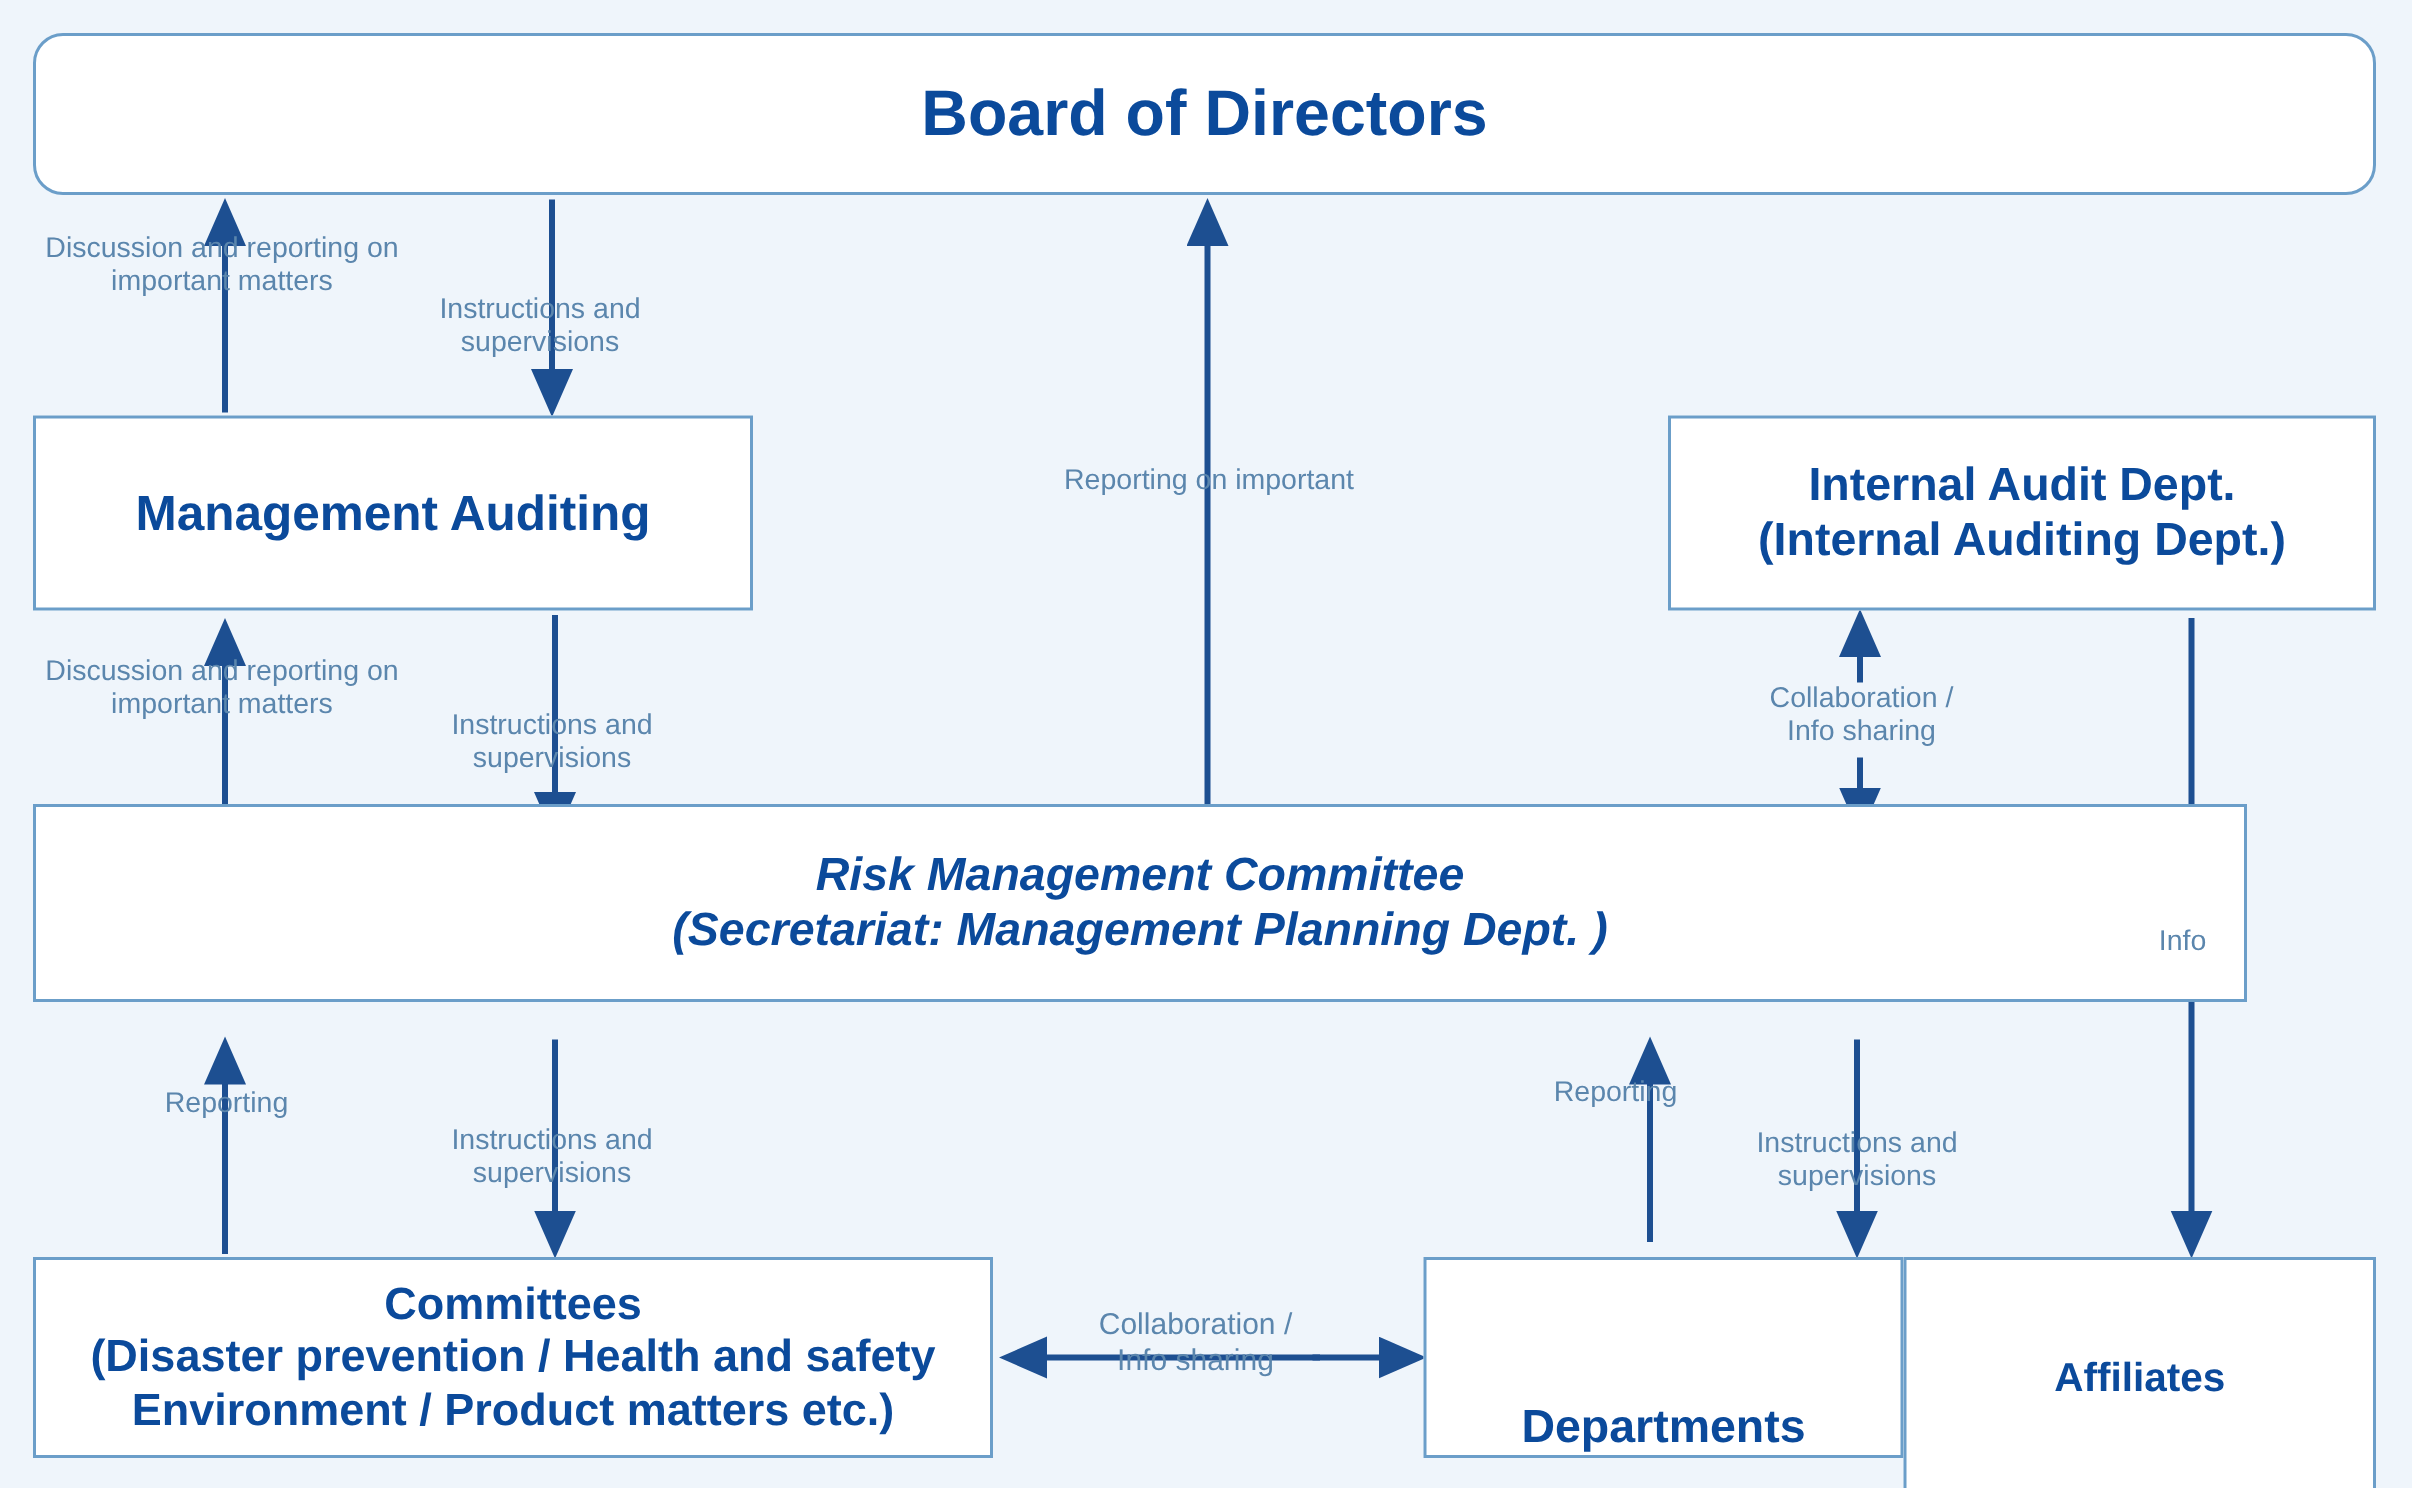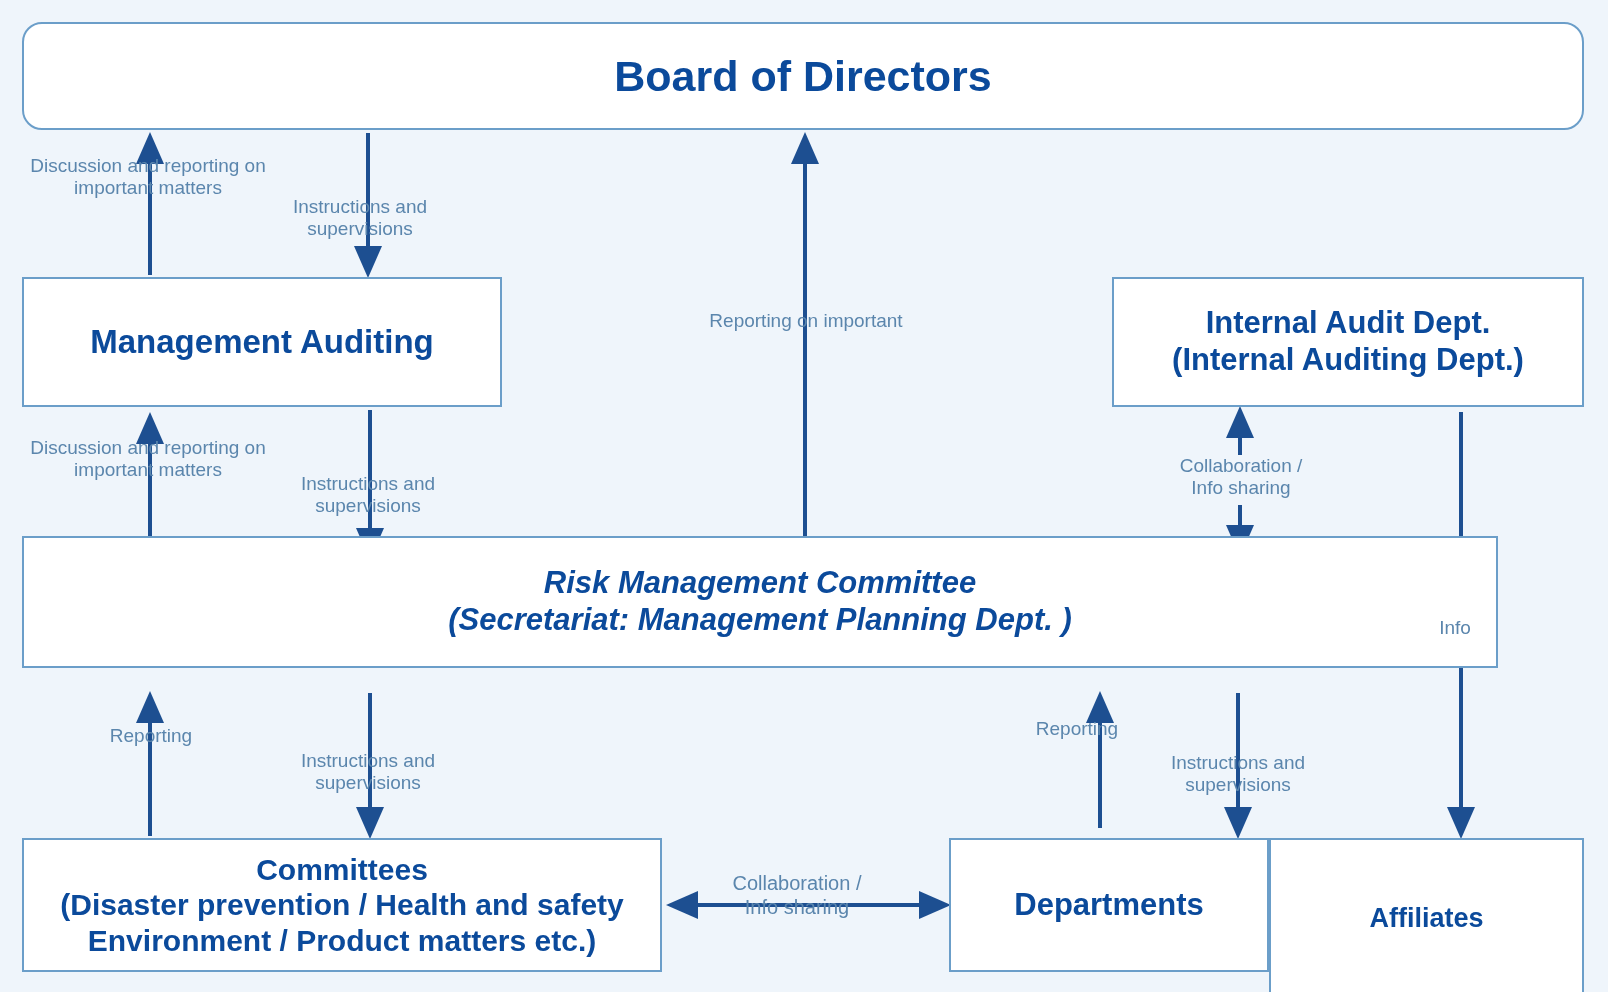--- a/index.html
+++ b/index.html
@@ -47,21 +47,21 @@
     width: 1608px;
     height: 992px;
     pointer-events: none;
   }
   
   #box-board      { left: 22px;   top: 22px;  width: 1562px; height: 108px; font-size: 43px; border-radius: 20px; }
   #box-mgmt       { left: 22px;   top: 277px; width: 480px;  height: 130px; font-size: 33px; }
   #box-audit      { left: 1112px; top: 277px; width: 472px;  height: 130px; font-size: 31px; }
   #box-risk       { left: 22px;   top: 536px; width: 1476px; height: 132px; font-size: 31px; font-style: italic; }
   #box-committees { left: 22px;   top: 838px; width: 640px;  height: 134px; font-size: 30px; }
-  #box-depts      { left: 949px;  top: 838px; width: 320px;  height: 134px; font-size: 31px; }
+  #box-depts      { left: 949px;  top: 838px; width: 320px;  height: 134px; font-size: 31px; align-items: flex-end; }
   #box-affiliates { left: 1269px; top: 838px; width: 315px;  height: 162px; font-size: 27px; }
 </style>
 </head>
 <body>
 
 <div id="stage">
 
   <svg class="arrows" viewBox="0 0 1608 992">
     <defs>
       <marker id="ah" markerWidth="10" markerHeight="10" refX="6.5" refY="3.5" orient="auto" markerUnits="strokeWidth">

